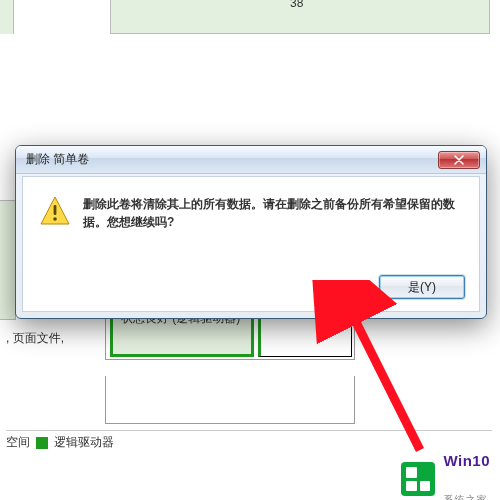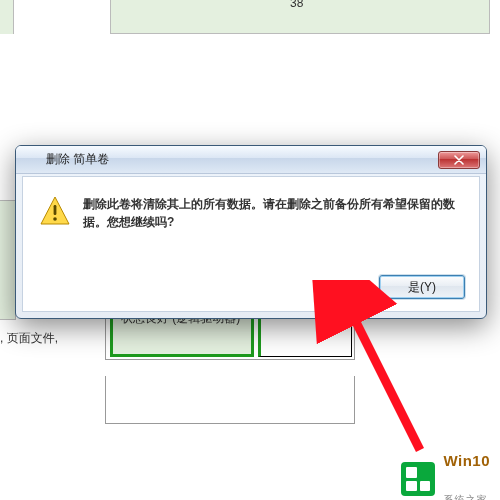--- a/index.html
+++ b/index.html
@@ -9,51 +9,51 @@
   
   .bg { position: absolute; inset: 0; background: #fff; }
   .top-strip { position: absolute; left: 110px; top: 0; right: 10px; height: 34px; background: #e4f0df; border: 1px solid #bbb; border-top: none; }
   .top-text { position: absolute; left: 15px; top: -18px; width: 250px; color: #333; line-height: 16px; }
   .top-num2 { position: absolute; left: 290px; top: -4px; color: #333; }
 
   .part-window { position: absolute; left: 105px; top: 280px; width: 250px; height: 80px; border: 1px solid #999; background: #fff; padding: 3px; }
   .part-inner { position: absolute; left: 110px; top: 285px; width: 144px; height: 72px; border: 3px solid #1e9a1e; background: #e4f0df; padding: 6px 8px; color: #333; line-height: 16px; }
   .part-inner2 { position: absolute; left: 258px; top: 285px; width: 94px; height: 72px; border: 1px solid #000; border-left: 3px solid #1e9a1e; background: #fff; }
 
-  .pagefile { position: absolute; left: 0; top: 330px; color: #333; }
+  .pagefile { position: absolute; left: 6px; top: 330px; color: #333; }
 
   .legend-bottom { position: absolute; left: 6px; top: 430px; right: 8px; height: 20px; border-top: 1px solid #ccc; padding-top: 4px; color: #333; display: flex; align-items: center; gap: 6px; }
   .legend-swatch { width: 12px; height: 12px; background: #1e9a1e; display: inline-block; }
 
   .bottom-box { position: absolute; left: 105px; top: 376px; width: 250px; height: 48px; border-left: 1px solid #999; border-right: 1px solid #999; border-bottom: 1px solid #999; background: #fff; }
 
   
   .dlg { position: absolute; left: 15px; top: 145px; width: 472px; height: 174px; border: 1px solid #3b5a78; border-radius: 6px; box-shadow: 0 8px 28px rgba(0,0,0,0.45); background: linear-gradient(#eef4fb, #e6ecf4); overflow: hidden; }
   .dlg-titlebar { height: 28px; background: linear-gradient(#f7fbff, #dbe6f4 45%, #c8d7ea 46%, #dfe9f5); display: flex; align-items: center; padding: 0 6px 0 10px; font-size: 12px; color: #222; border-bottom: 1px solid #b9c7db; }
-  .dlg-title-text { flex: 1; margin-left: 20px; }
+  .dlg-title-text { flex: 1; }
   .dlg-close { width: 42px; height: 18px; border: 1px solid #8a3a3a; border-radius: 3px; background: linear-gradient(#e99, #c55 45%, #b33 46%, #d77); display: flex; align-items: center; justify-content: center; color: #fff; font-weight: bold; box-shadow: inset 0 0 0 1px rgba(255,255,255,0.35); }
   .dlg-close svg { width: 10px; height: 10px; }
   .dlg-body { position: absolute; left: 6px; top: 30px; right: 6px; bottom: 6px; background: #fff; border: 1px solid #c6d2e1; }
   .dlg-content { display: flex; padding: 18px 16px 10px 16px; gap: 12px; font-weight: bold; }
   .warn-icon { width: 32px; height: 32px; flex: 0 0 32px; }
   .dlg-msg { color: #333; line-height: 18px; font-size: 12px; }
   .dlg-btnrow { position: absolute; right: 14px; bottom: 12px; display: flex; gap: 14px; }
   .btn { width: 86px; height: 24px; border: 1px solid #8a9aad; border-radius: 3px; background: linear-gradient(#fdfdfe, #e9eef4 45%, #dfe6ee 46%, #eef3f8); color: #222; font-size: 12px; display: flex; align-items: center; justify-content: center; cursor: pointer; box-shadow: inset 0 0 0 1px rgba(255,255,255,0.6); }
   .btn.default { border-color: #3c7fb1; box-shadow: inset 0 0 0 1px #9fd0f0, 0 0 0 1px rgba(60,127,177,0.25); margin-top: 30px; }
   .btn.alt { border-color: #3c7fb1; background: linear-gradient(#f5fbff, #d8edfb 45%, #c5e3f7 46%, #e4f3fc); }
 
   
   .arrow { position: absolute; left: 280px; top: 280px; width: 200px; height: 200px; pointer-events: none; }
 
   
   .wm { position: absolute; right: 0; bottom: 0; height: 42px; display: flex; align-items: center; gap: 8px; padding: 4px 10px 4px 6px; background: #fff; }
   .wm-logo { width: 34px; height: 34px; background: #0aa83c; border-radius: 4px; display: grid; grid-template-columns: 1fr 1fr; grid-template-rows: 1fr 1fr; gap: 3px; padding: 5px; }
   .wm-logo span { background: #fff; border-radius: 1px; }
   .wm-logo span.g { background: #0aa83c; }
-  .wm-text .l1 { font-size: 15px; font-weight: 600; color: #a16207; letter-spacing: 0.5px; }
+  .wm-text .l1 { font-size: 15px; font-weight: 600; color: #4c1d95; letter-spacing: 0.5px; }
   .wm-text .l2 { font-size: 10px; color: #888; letter-spacing: 1px; margin-top: 24px; }
 
   .faded-left { position:absolute; left:0; top:0; width:14px; height:34px; background:#e4f0df; border-right:1px solid #bbb;}
   .left-col-box { position:absolute; left:0; top:200px; width:16px; height:120px; background:#e4f0df; border:1px solid #bbb; border-left:none;}
 </style>
 </head>
 <body>
 
 <div class="canvas">
   <div class="bg">
@@ -72,20 +72,25 @@
     <div class="part-inner">
       <div>69.23 GB NTFS</div>
       <div>状态良好 (逻辑驱动器)</div>
     </div>
     <div class="part-inner2"></div>
 
     <div class="bottom-box"></div>
 
     <div class="pagefile">, 页面文件,</div>
 
+    <div class="legend-bottom">
+      <span>空间</span>
+      <span class="legend-swatch"></span>
+      <span>逻辑驱动器</span>
+    </div>
   </div>
 
   <div class="dlg">
     <div class="dlg-titlebar">
       <div class="dlg-title-text">删除 简单卷</div>
       <div class="dlg-close">
         <svg viewBox="0 0 10 10">
             <path d="M1 1 L9 9 M9 1 L1 9" stroke="#fff" stroke-width="1.6" stroke-linecap="round"></path>
           </svg>
       </div>

